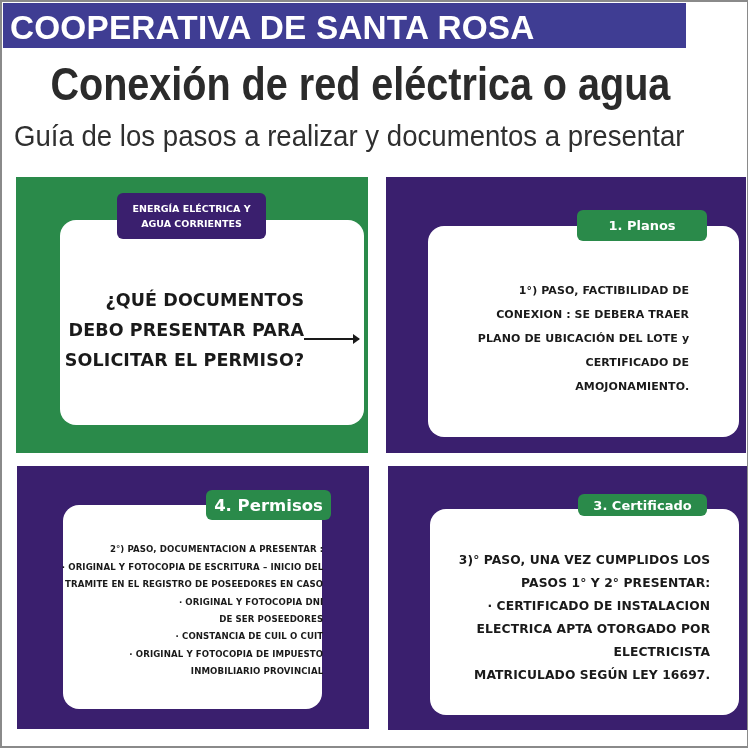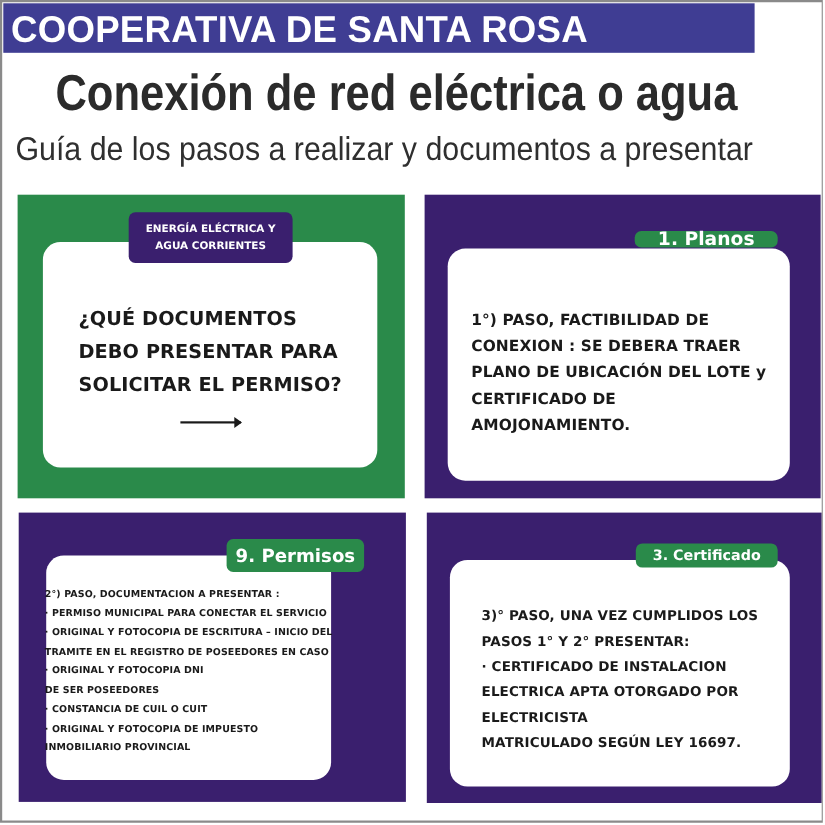--- a/index.html
+++ b/index.html
@@ -35,22 +35,22 @@
     .subtitle {
       position: absolute; left: 14px; top: 116px; width: 720px; text-align: left;
       color: #2f2f2f; font-size: 30px; line-height: 40px; white-space: nowrap;
       transform: scaleX(0.92); transform-origin: left center;
     }
     .panel { position: absolute; box-sizing: border-box; }
     .panel.green { background: #2a8a4a; }
     .panel.purple { background: #3a1f6e; }
     .card {
       position: absolute; background: #ffffff; border-radius: 16px;
-      display: flex; flex-direction: column; align-items: center; justify-content: center;
-      text-align: left; box-sizing: border-box;
+      display: flex; flex-direction: row; align-items: center; justify-content: center;
+      text-align: right; box-sizing: border-box; margin-left: 21px;
     }
     .tab {
       position: absolute; border-radius: 6px; color: #ffffff; font-weight: bold;
       display: flex; align-items: center; justify-content: center; text-align: center;
       box-sizing: border-box; font-family: "DejaVu Sans", sans-serif;
     }
     .tab.green { background: #2a8a4a; }
     .tab.purple { background: #3a1f6e; }
     .card-text {
       color: #1a1a1a; font-weight: bold; font-family: "DejaVu Sans", sans-serif;
@@ -85,49 +85,48 @@
     <div class="arrow"></div>
   </div>
   <div class="tab purple" style="left:101px; top:16px; width:149px; height:46px; font-size:9.5px; line-height:15px; flex-direction:column;">
     <span>ENERGÍA ELÉCTRICA Y</span>
     <span>AGUA CORRIENTES</span>
   </div>
 </div>
 
 <div class="panel purple" style="left:386px; top:177px; width:360px; height:276px;">
   <div class="card" style="left:21px; top:49px; width:311px; height:211px; padding-top:14px;">
-    <div class="card-text" style="font-size:14px; line-height:24px;">
+    <div class="card-text" style="font-size:11px; line-height:24px;">
       <span class="line">1°) PASO, FACTIBILIDAD DE</span>
       <span class="line">CONEXION : SE DEBERA TRAER</span>
       <span class="line">PLANO DE UBICACIÓN DEL LOTE y</span>
       <span class="line">CERTIFICADO DE</span>
       <span class="line">AMOJONAMIENTO.</span>
     </div>
   </div>
-  <div class="tab green" style="left:191px; top:33px; width:130px; height:15px; font-size:17px;">
+  <div class="tab green" style="left:191px; top:33px; width:130px; height:31px; font-size:13px;">
     <span>1. Planos</span>
   </div>
 </div>
 
 <div class="panel purple" style="left:17px; top:466px; width:352px; height:263px;">
   <div class="card" style="left:25px; top:39px; width:259px; height:204px; padding-top:8px;">
     <div class="card-text" style="font-size:8.6px; line-height:17.4px;">
       <span class="line">2°) PASO, DOCUMENTACION A PRESENTAR :</span>
-      <span class="line">· PERMISO MUNICIPAL PARA CONECTAR EL SERVICIO</span>
       <span class="line">· ORIGINAL Y FOTOCOPIA DE ESCRITURA – INICIO DEL</span>
       <span class="line">TRAMITE EN EL REGISTRO DE POSEEDORES EN CASO</span>
       <span class="line">· ORIGINAL Y FOTOCOPIA DNI</span>
       <span class="line">DE SER POSEEDORES</span>
       <span class="line">· CONSTANCIA DE CUIL O CUIT</span>
       <span class="line">· ORIGINAL Y FOTOCOPIA DE IMPUESTO</span>
       <span class="line">INMOBILIARIO PROVINCIAL</span>
     </div>
   </div>
   <div class="tab green" style="left:189px; top:24px; width:125px; height:30px; font-size:16.5px;">
-    <span>9. Permisos</span>
+    <span>4. Permisos</span>
   </div>
 </div>
 
 <div class="panel purple" style="left:388px; top:466px; width:359px; height:264px;">
   <div class="card" style="left:21px; top:43px; width:309px; height:206px; padding-top:12px;">
     <div class="card-text" style="font-size:12.3px; line-height:23px;">
       <span class="line">3)° PASO, UNA VEZ CUMPLIDOS LOS</span>
       <span class="line">PASOS 1° Y 2° PRESENTAR:</span>
       <span class="line">· CERTIFICADO DE INSTALACION</span>
       <span class="line">ELECTRICA APTA OTORGADO POR</span>

